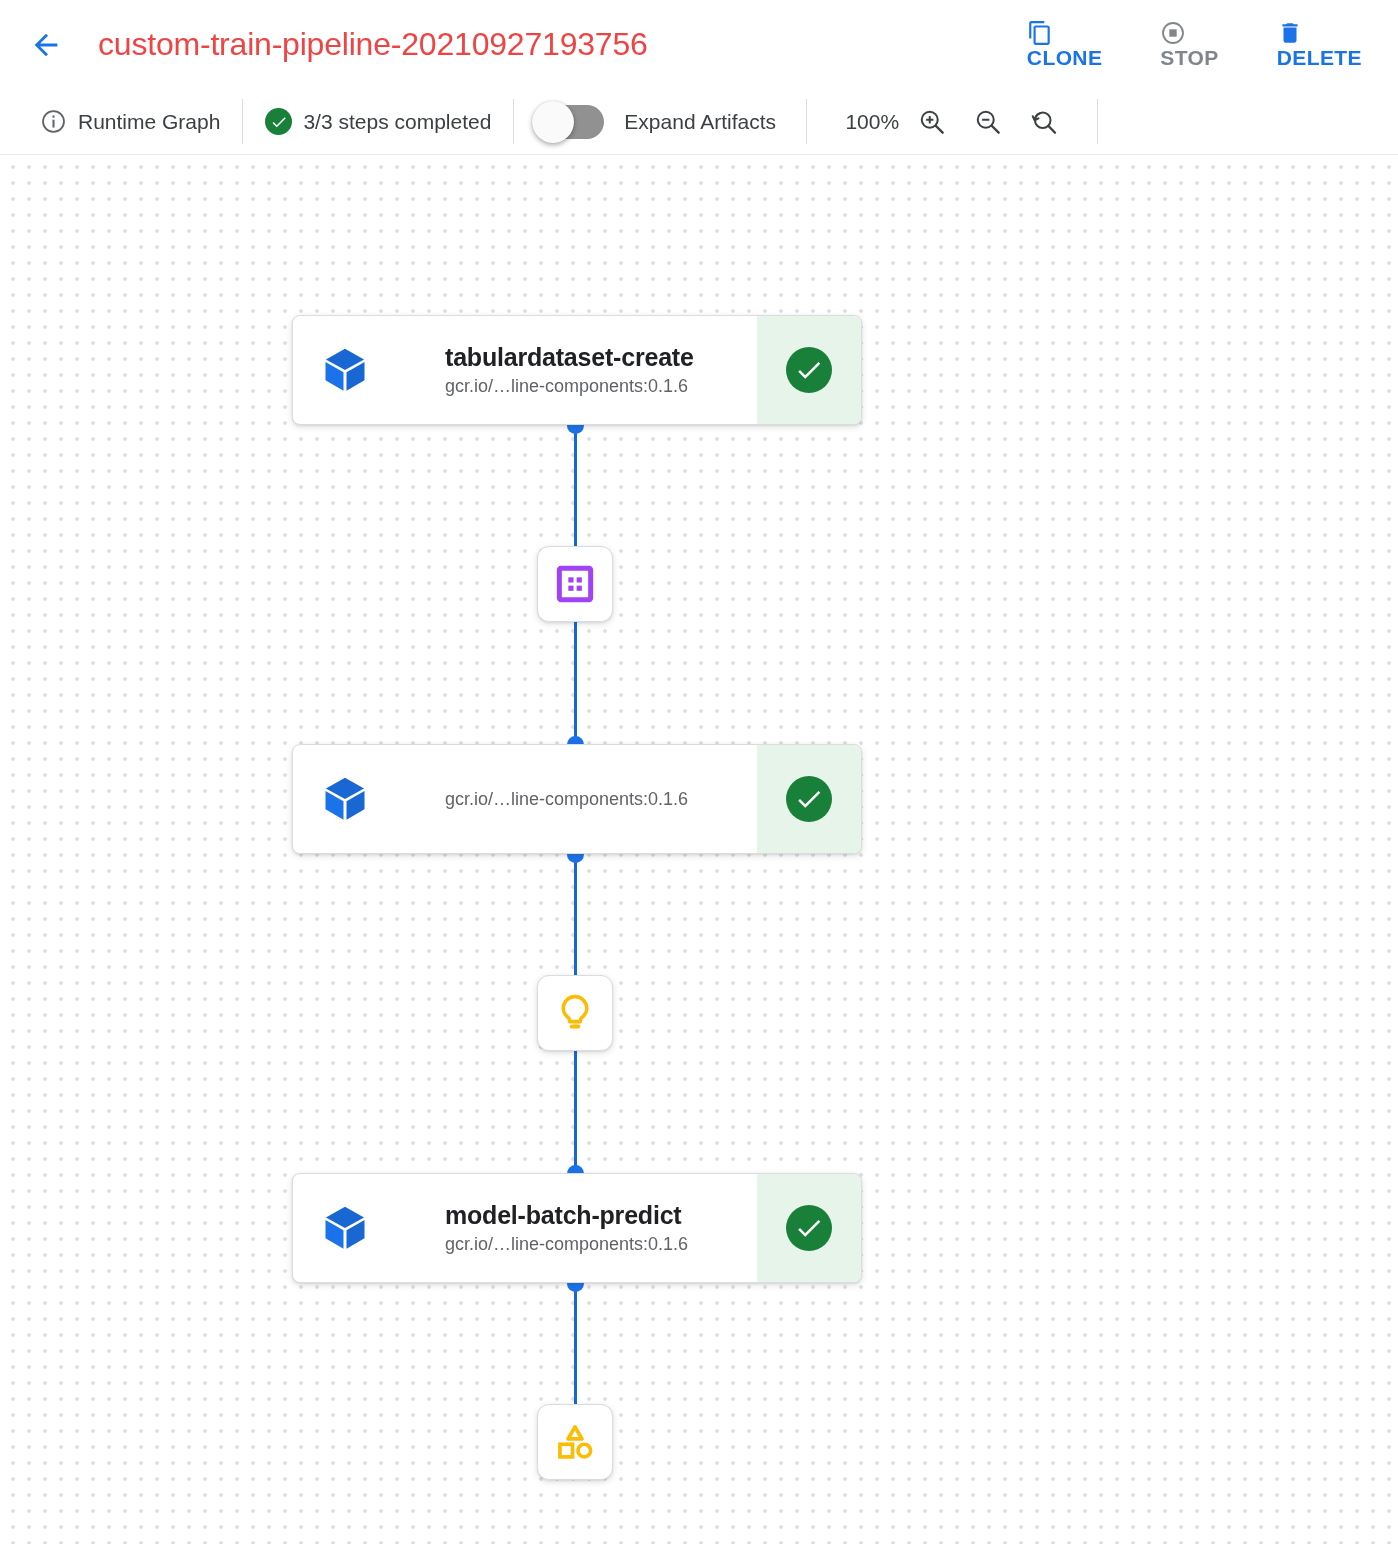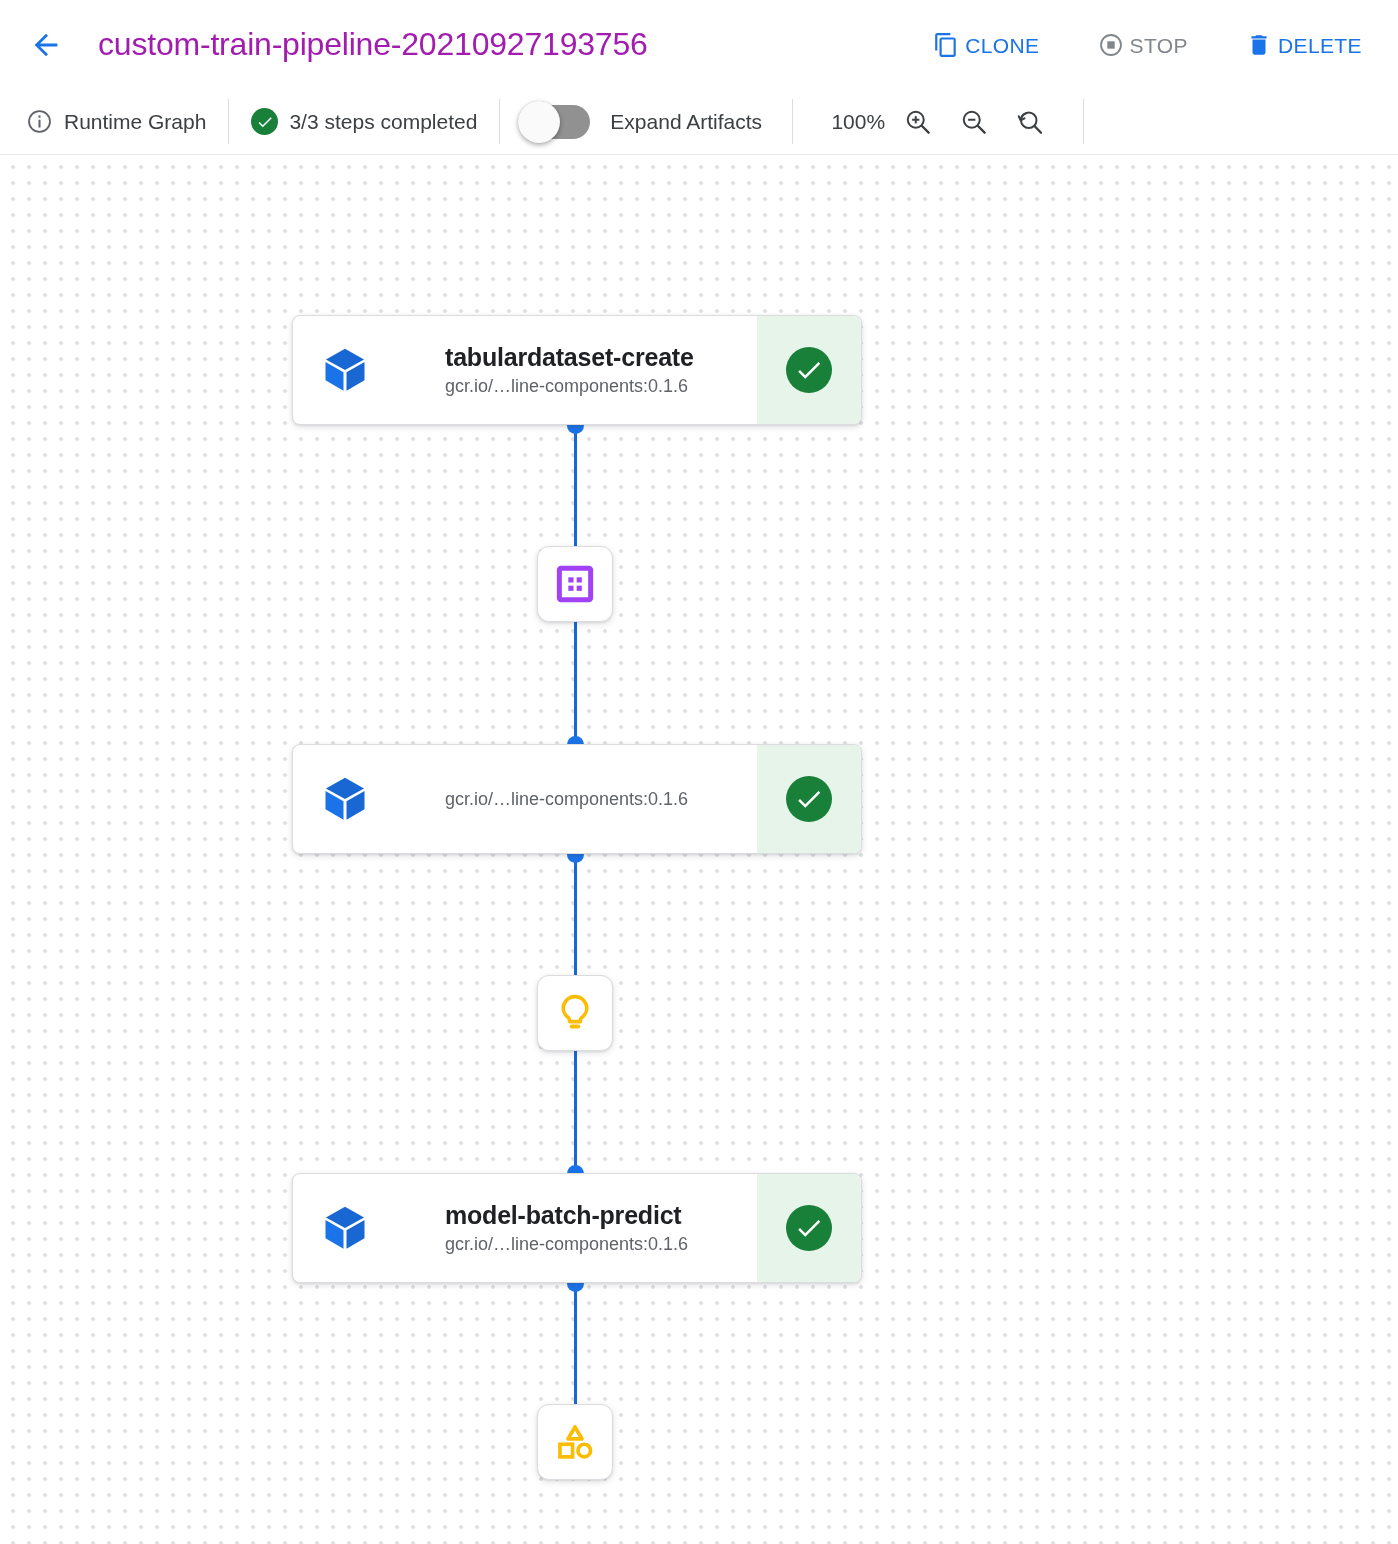--- a/index.html
+++ b/index.html
@@ -21,52 +21,53 @@
     padding: 0 26px 0 24px;
   }
   .back-btn {
     width: 44px; height: 44px;
     display: flex; align-items: center; justify-content: center;
     cursor: pointer; flex: 0 0 auto;
   }
   .back-btn svg { display: block; }
   .page-title {
     font-size: 32px;
-    color: #a21caf;
+    color: #ef4444;
     font-weight: 400;
     letter-spacing: -0.2px;
     margin-left: 30px;
     white-space: nowrap;
     flex: 0 0 auto;
   }
   .header-spacer { flex: 1 1 auto; }
   .hdr-actions { display: flex; align-items: center; flex: 0 0 auto; }
   .hdr-btn {
-    display: flex; align-items: flex-end;
+    display: flex; align-items: flex-start;
     font-size: 21px;
-    font-weight: 400;
+    font-weight: 700;
     letter-spacing: 0.4px;
     color: #1a73e8;
     cursor: pointer;
     padding: 8px 10px;
     margin-left: 38px;
     white-space: nowrap;
+    flex-direction: column;
   }
   .hdr-btn.disabled { color: #80868b; cursor: default; }
   .hdr-btn .ic { display: flex; margin-right: 6px; }
   .hdr-btn svg { display: block; }
 
   
   .toolbar {
     position: relative;
     height: 66px;
     background: #ffffff;
     display: flex;
     align-items: center;
-    padding-left: 26px;
+    padding-left: 40px;
     border-bottom: 1px solid #e8eaed;
   }
   .tb-item {
     display: flex; align-items: center;
     font-size: 21px;
     color: #3c4043;
     white-space: nowrap;
   }
   .tb-item .ic { display: flex; margin-right: 11px; }
   .tb-divider {

